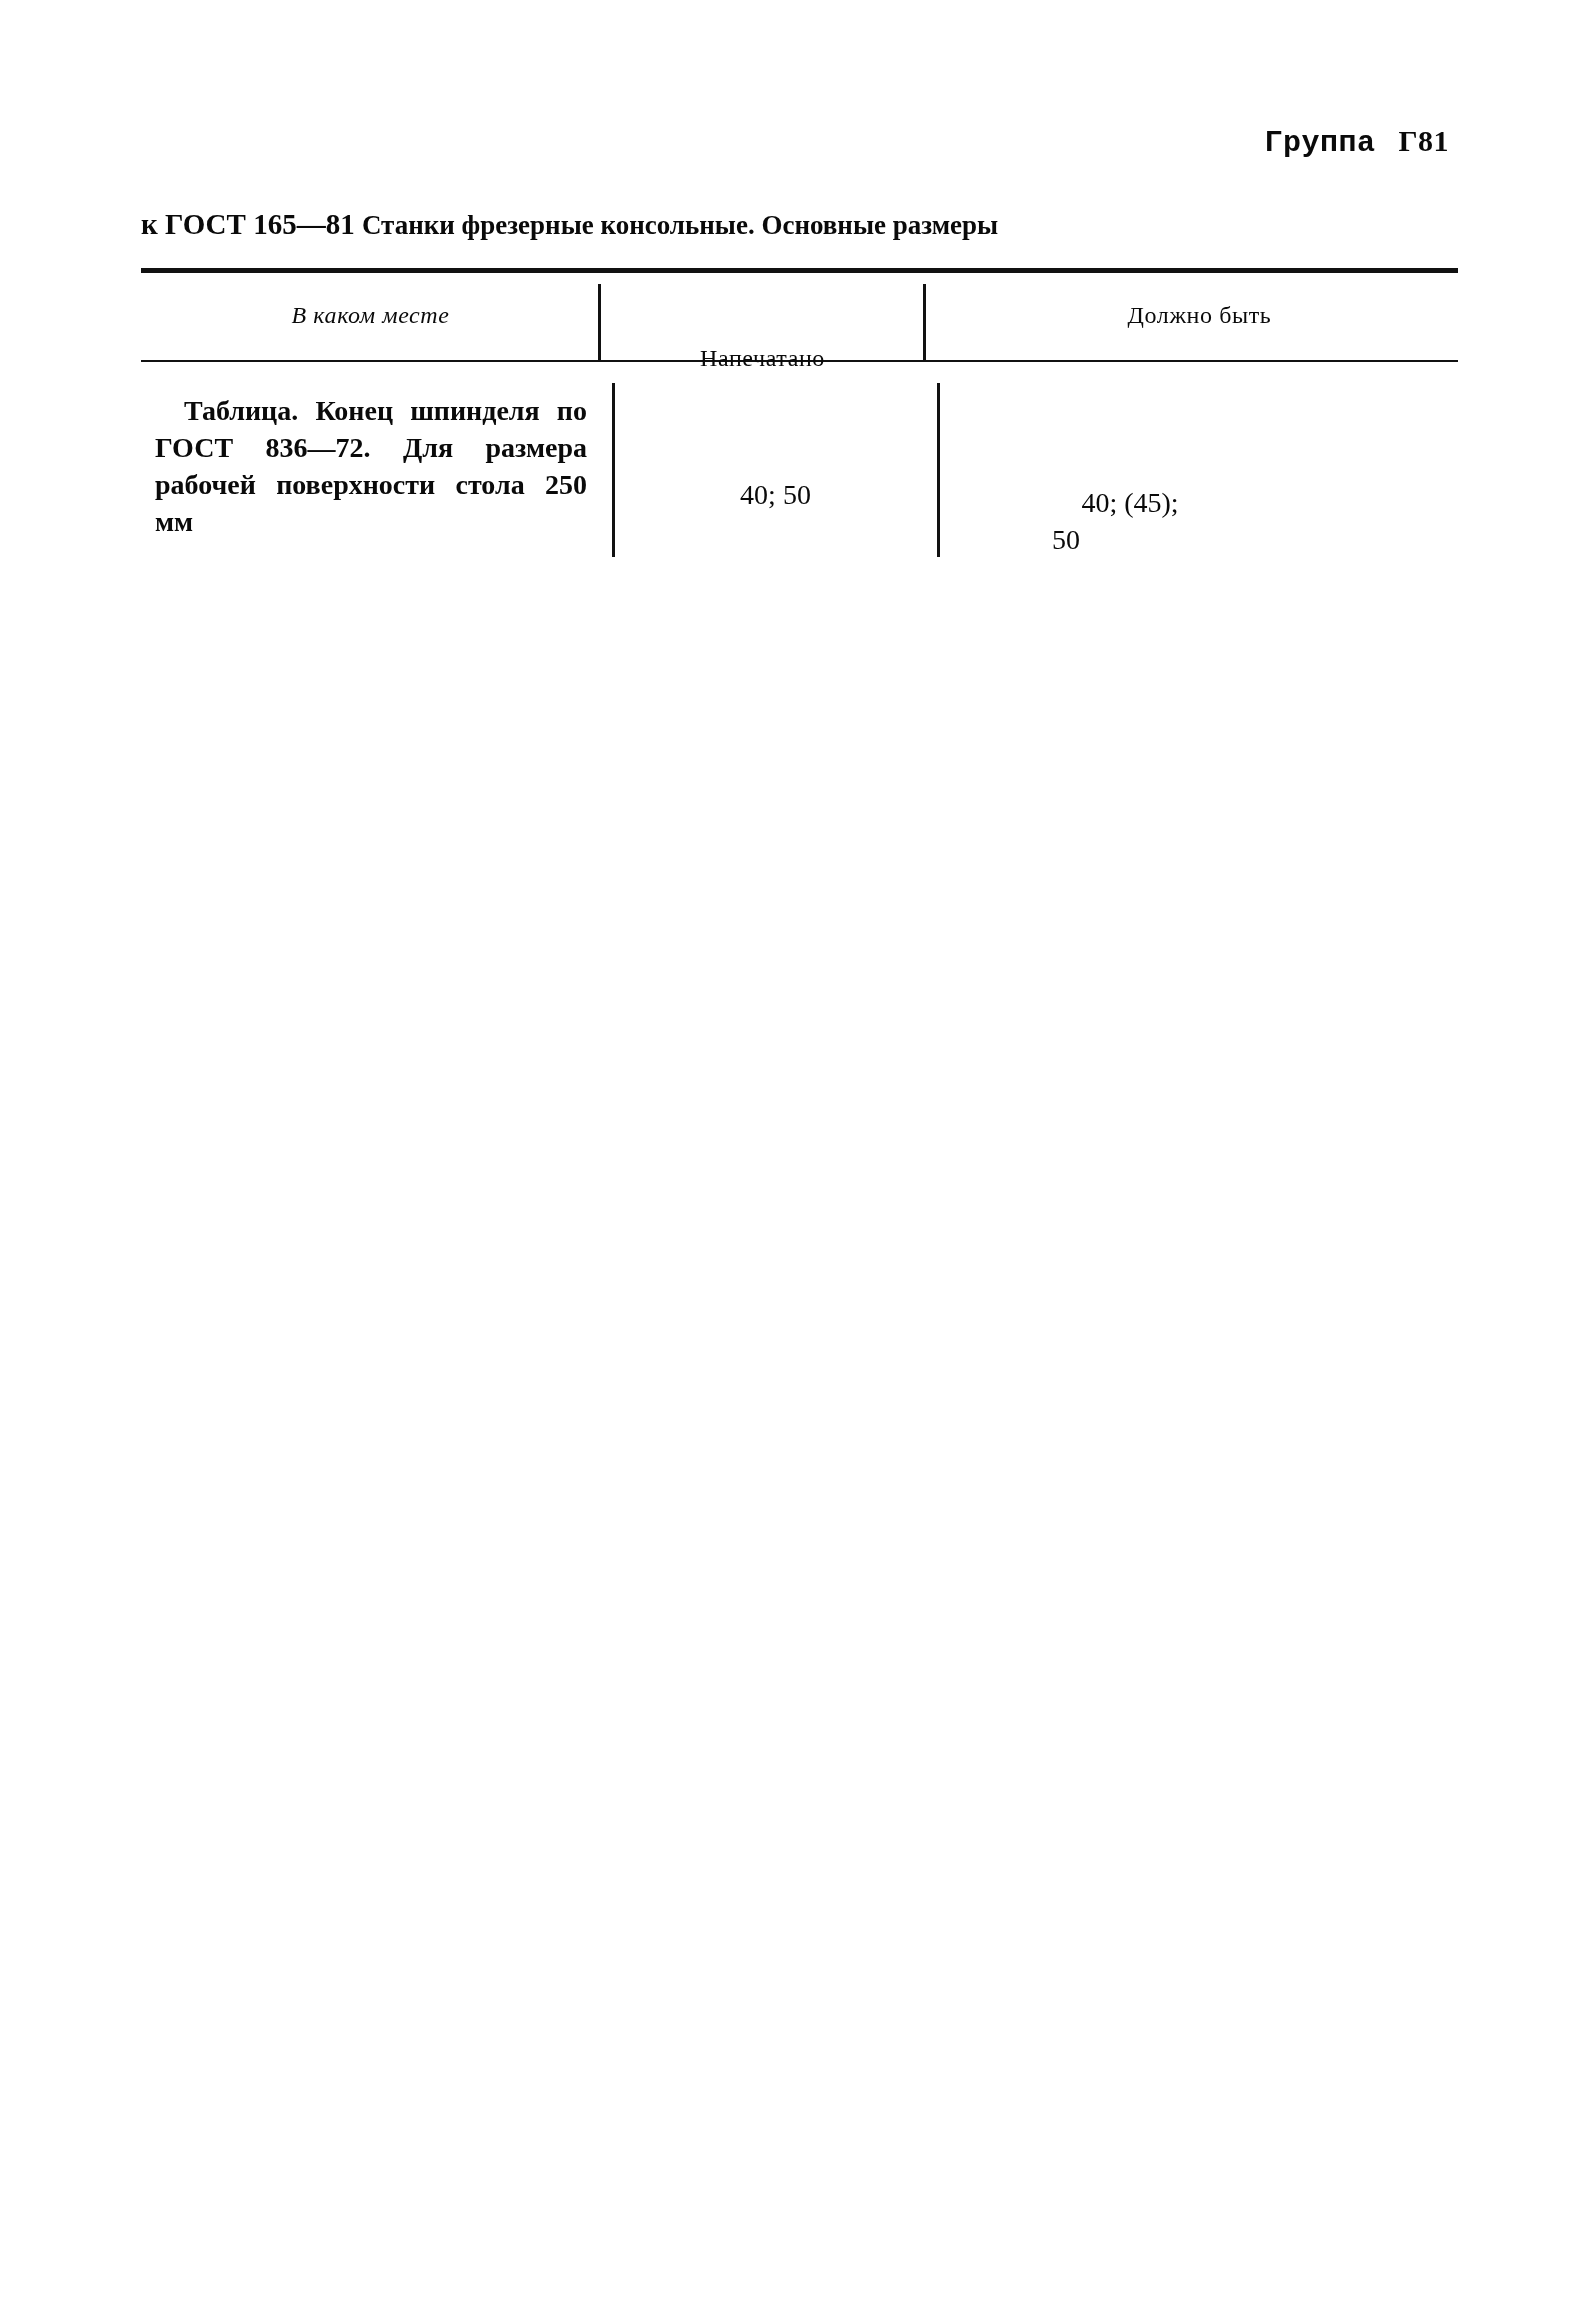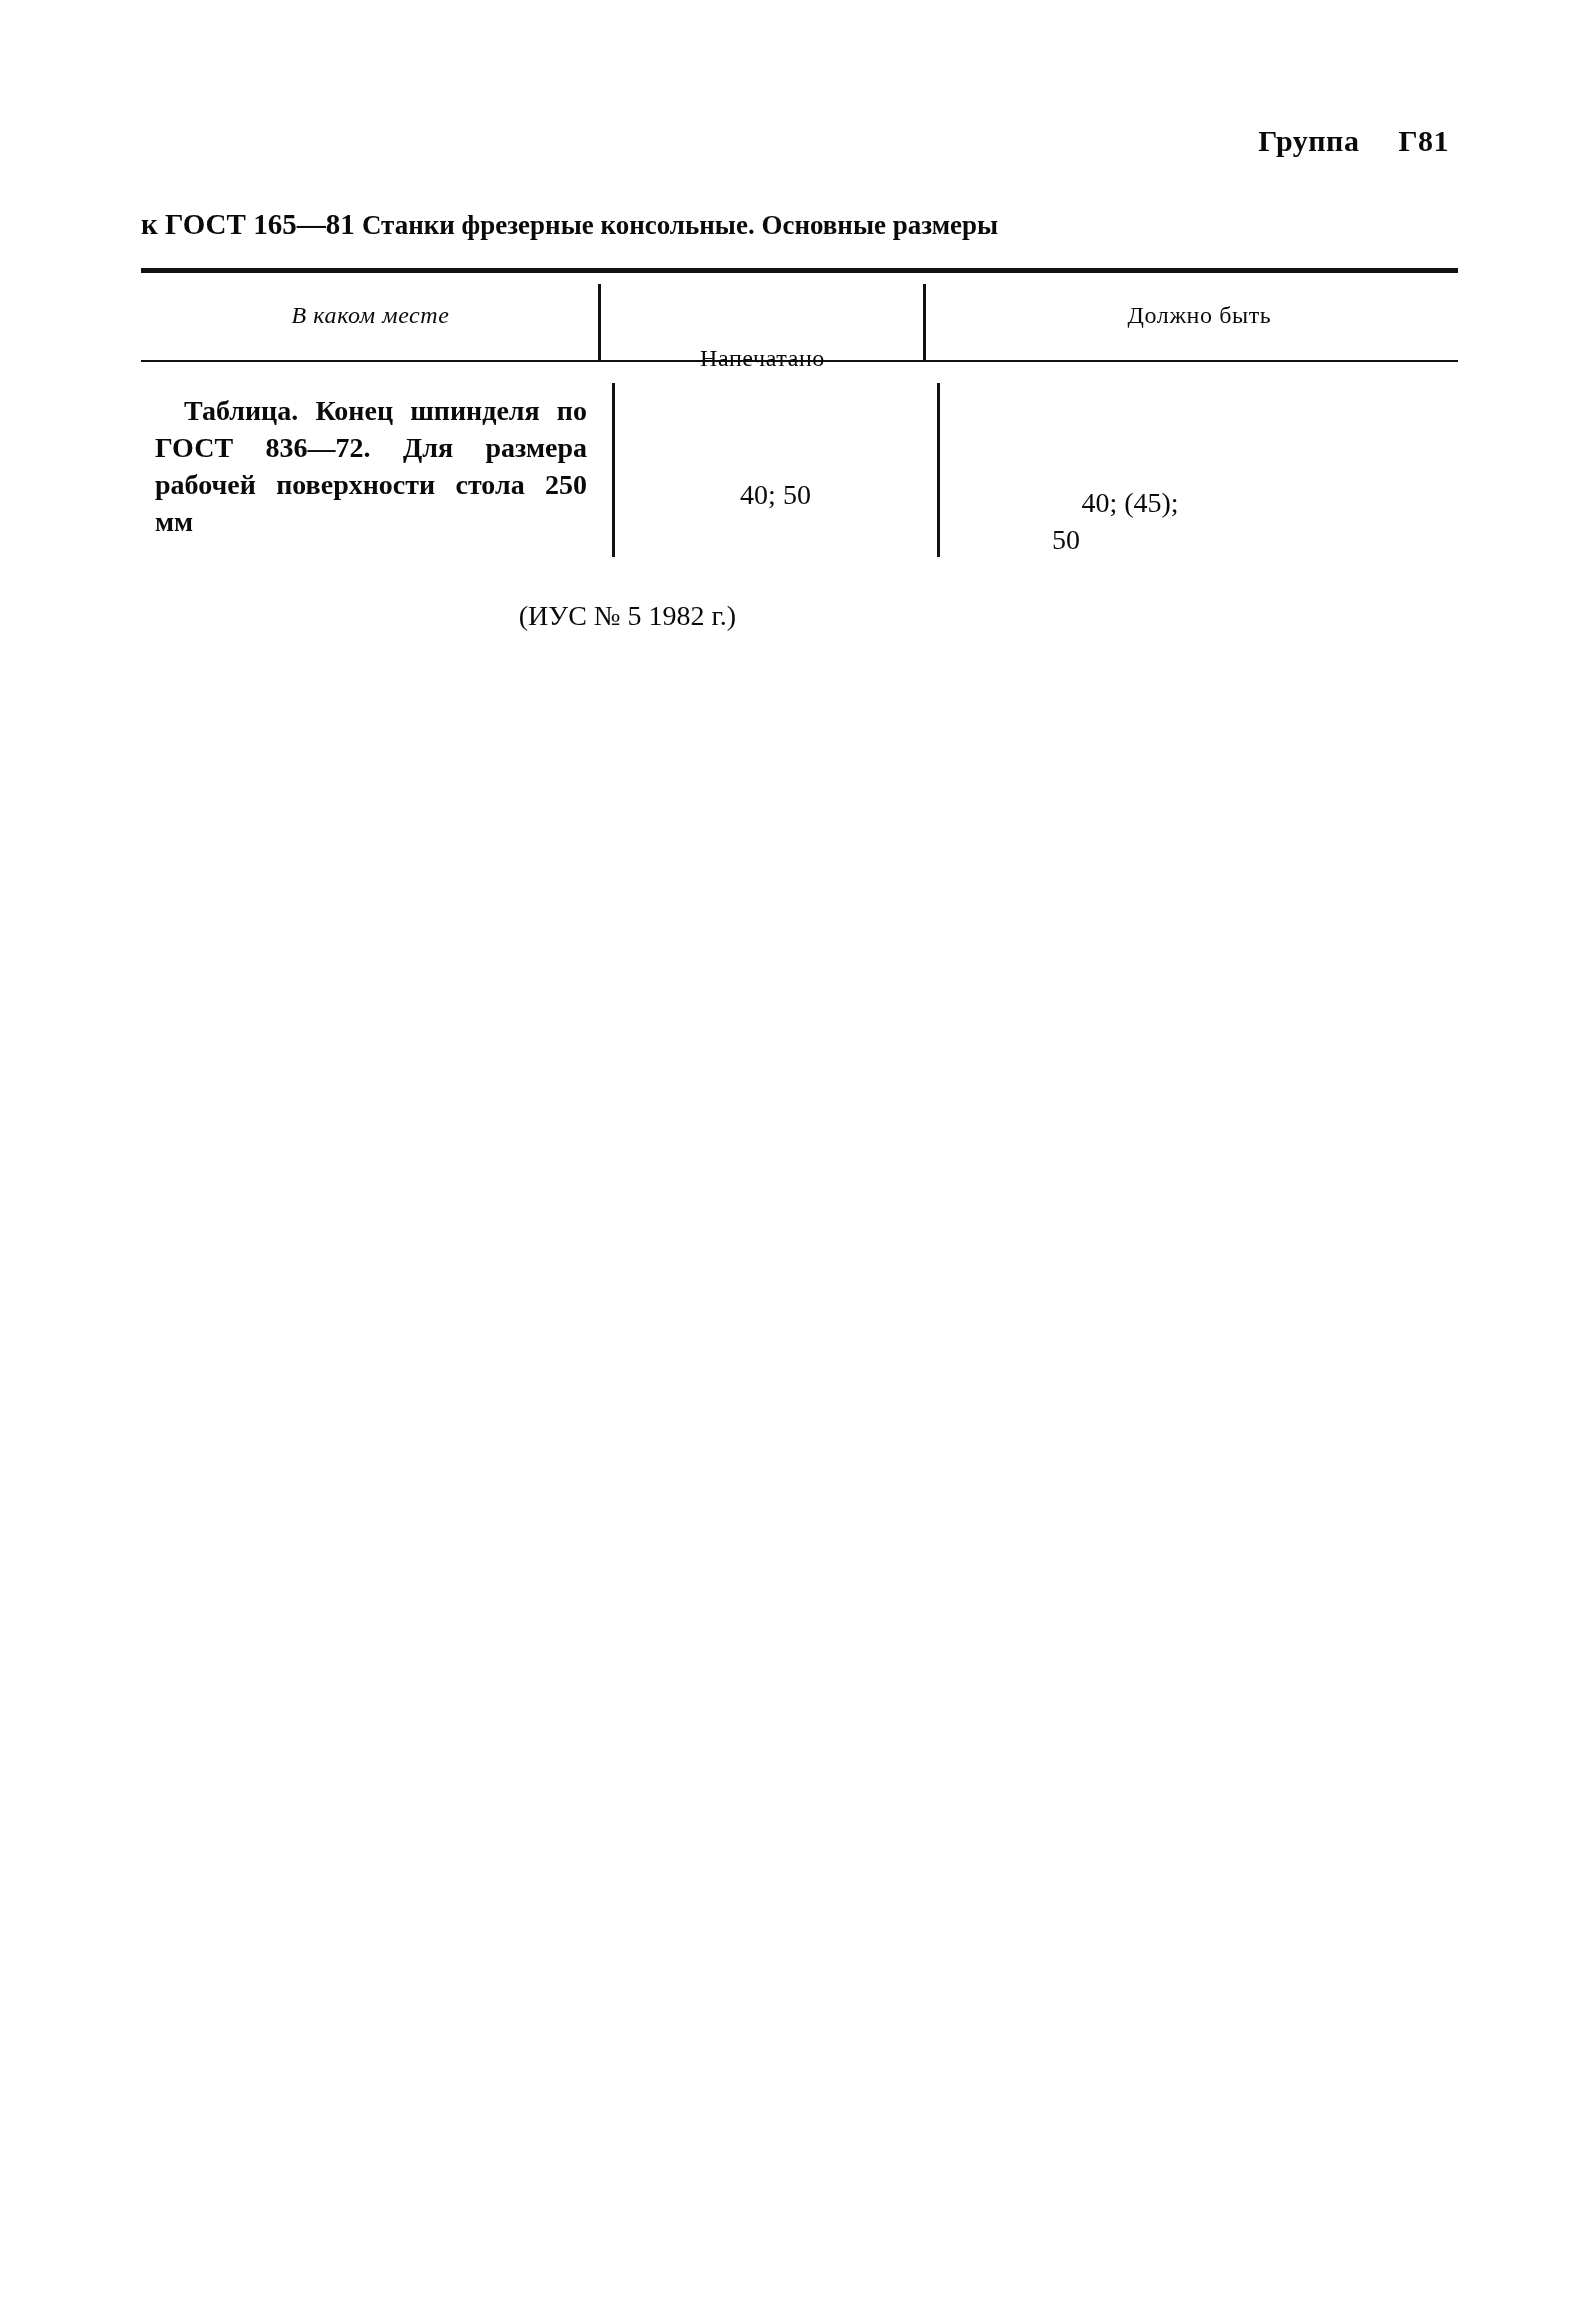--- a/index.html
+++ b/index.html
@@ -26,21 +26,21 @@
   .group-line {
     position: absolute;
     top: 124px;
     right: 141px;
     font-family: "Liberation Serif", serif;
     font-weight: bold;
     font-size: 30px;
     letter-spacing: 0.5px;
     white-space: nowrap;
   }
-  .group-line .group-label { margin-right: 39px; }
+  .group-line .group-label { margin-right: 23px; font-family: Liberation Mono, monospace; }
 
   
   .doc-title {
     position: absolute;
     top: 208px;
     left: 141px;
     right: 134px;
     font-family: "Liberation Serif", serif;
     font-size: 29px;
     font-weight: bold;
@@ -189,16 +189,15 @@
 
       <div class="body-c2">40; 50</div>
 
       <div class="body-c3">
         <span>40;  (45);</span>
         <span class="l2">50</span>
       </div>
     </div>
   </div>
 
-  <div class="footnote">(ИУС № 5 1982 г.)</div>
 
 </div>
 
 
 </body></html>

